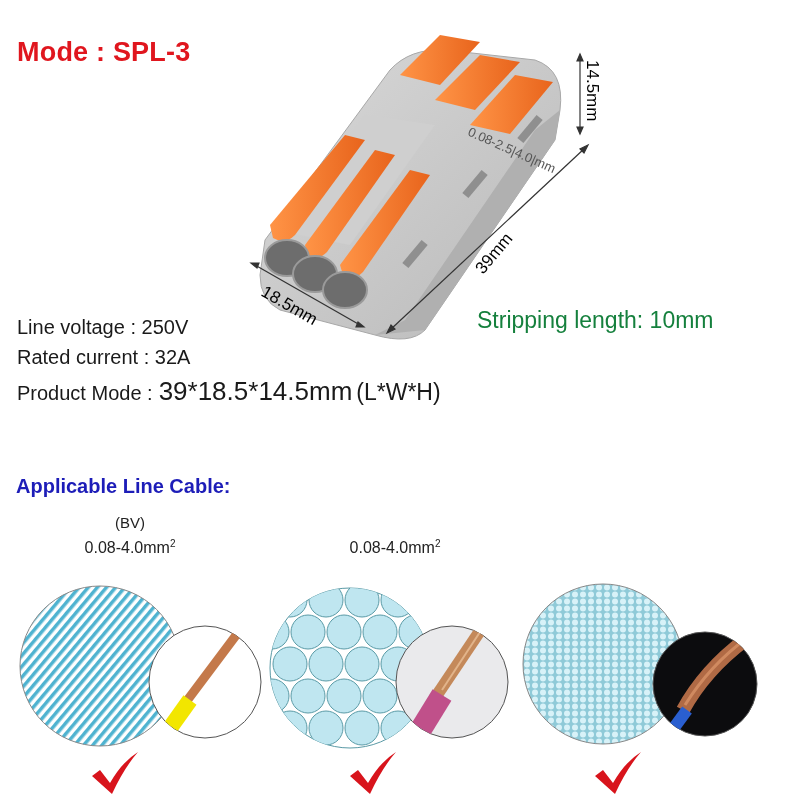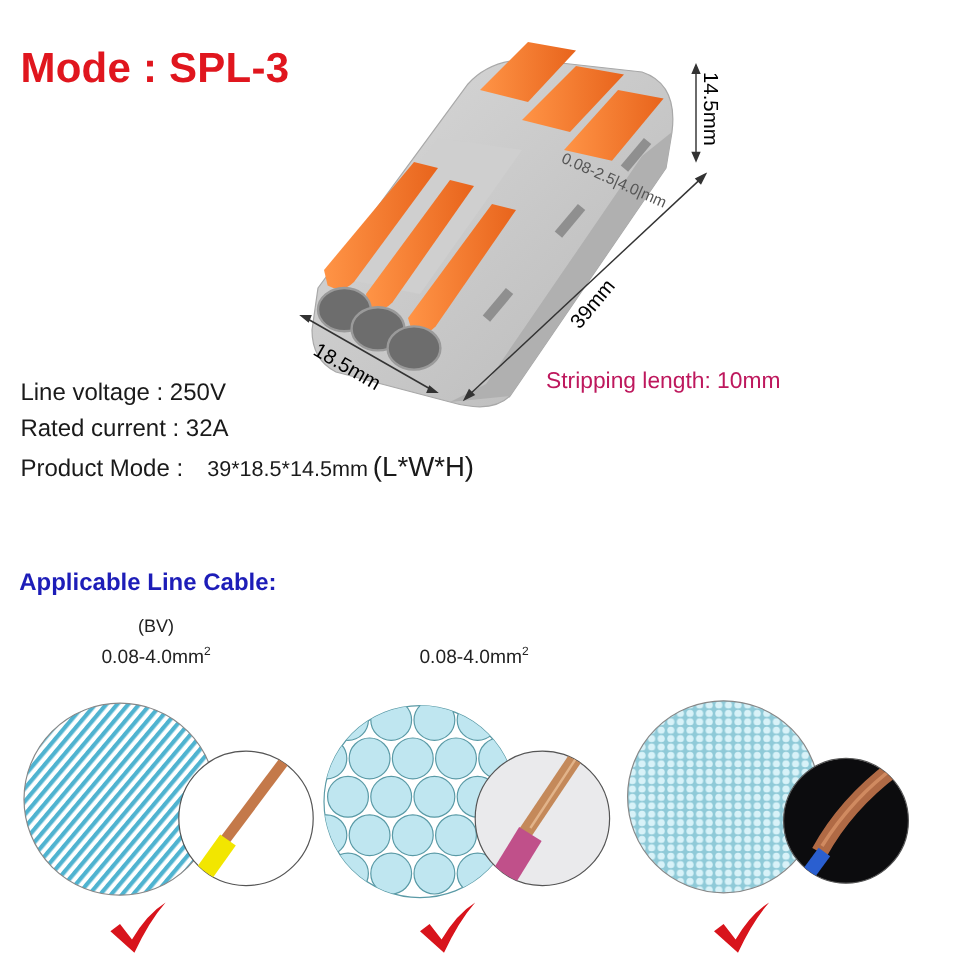--- a/index.html
+++ b/index.html
@@ -3,37 +3,37 @@
 <meta charset="utf-8">
 <style>
   * { box-sizing: border-box; margin: 0; padding: 0; }
   html, body { width: 800px; height: 800px; background: #ffffff; overflow: hidden; }
   body { position: relative; font-family: "Liberation Sans", sans-serif; }
 
   .abs { position: absolute; }
 
   #mode-title {
     left: 17px; top: 37px;
-    font-size: 35px; font-weight: bold; color: #e0161e;
+    font-size: 27px; font-weight: bold; color: #e0161e;
     letter-spacing: 0.2px;
   }
 
   #connector { left: 235px; top: 30px; width: 400px; height: 320px; }
 
   .dim-label { font-family: "Liberation Sans", sans-serif; font-size: 17px; color: #222; }
 
   .spec-line { font-size: 20px; color: #1a1a1a; left: 17px; }
   #spec-voltage { top: 316px; }
   #spec-current { top: 346px; }
   #spec-size { top: 376px; }
-  #spec-size .big { font-size: 18px; margin-left: 20px; }
+  #spec-size .big { font-size: 26px; margin-left: 6px; }
   #spec-size .lwh { font-size: 23px; margin-left: 4px; }
 
   #stripping {
-    left: 455px; top: 307px; font-size: 19px; color: #be185d;
+    left: 477px; top: 307px; font-size: 23px; color: #15803d;
   }
 
   #applicable {
     left: 16px; top: 459px; font-size: 20px; font-weight: bold; color: #1d1db8; margin-top: 16px;
   }
 
   .cable-col { position: absolute; top: 510px; width: 270px; height: 290px; }
   .cable-type { position: absolute; top: 4px; width: 100%; text-align: center; font-size: 15px; color: #222; }
   .cable-range { position: absolute; top: 28px; width: 100%; text-align: center; font-size: 16px; color: #222; }
   .cable-range sup { font-size: 10px; }

